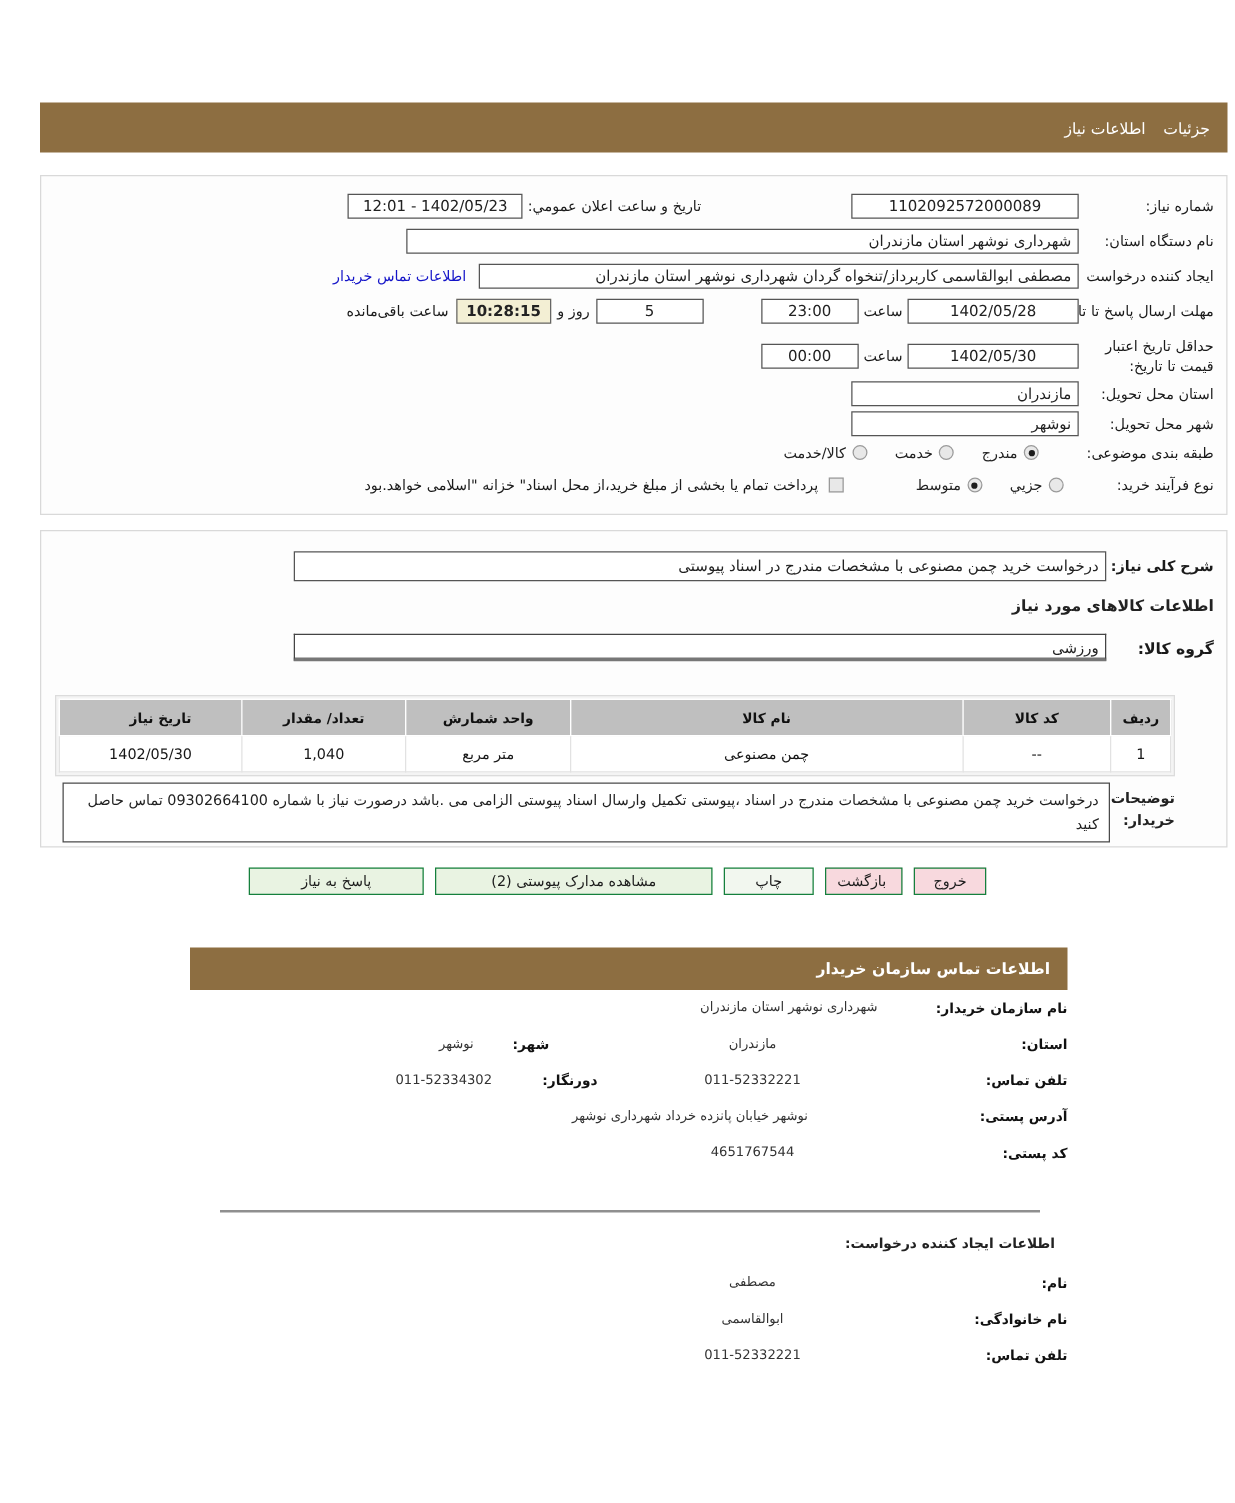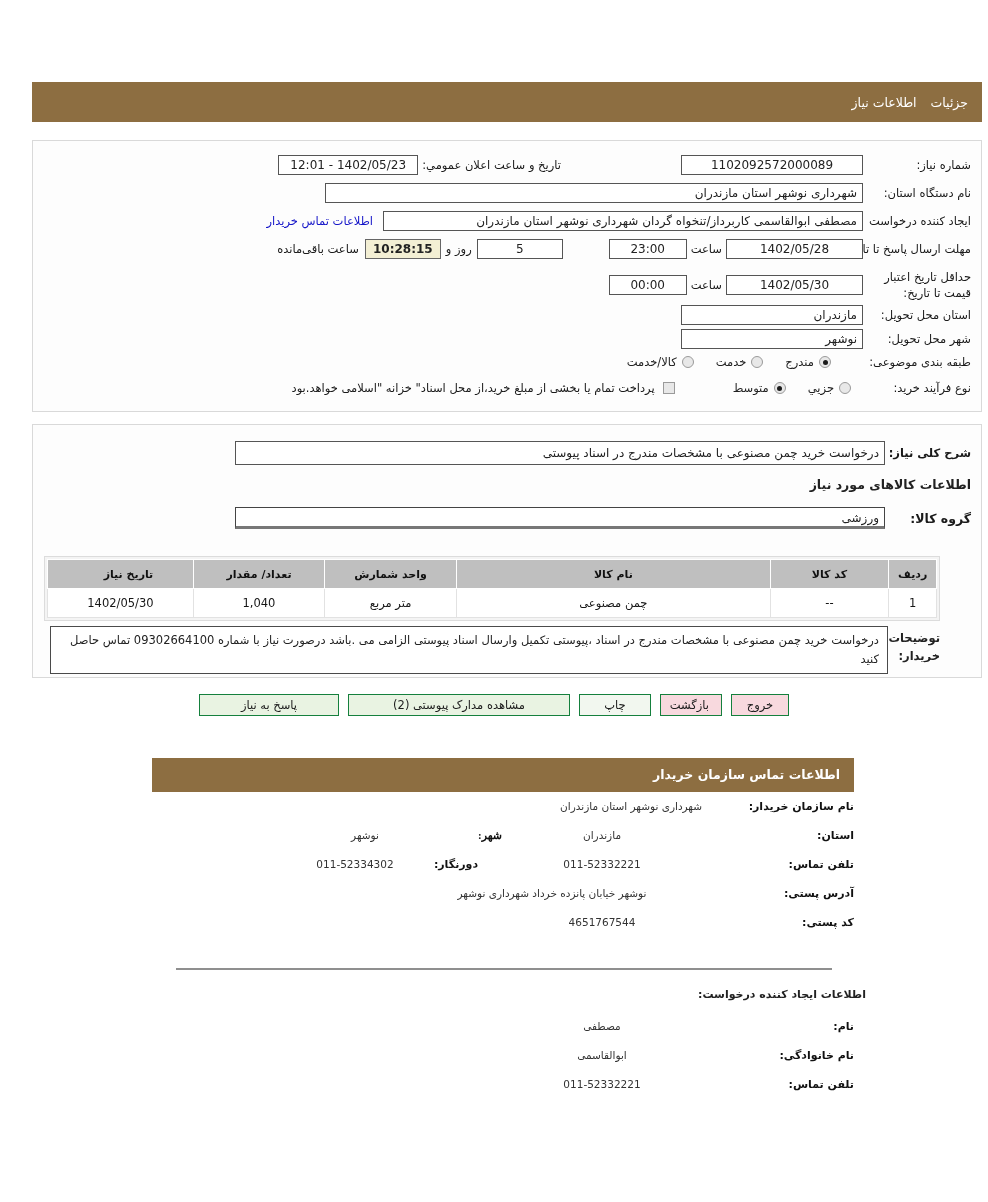--- a/index.html
+++ b/index.html
@@ -273,21 +273,21 @@
   .divider {
     position: absolute;
     left: 176px;
     top: 968px;
     width: 656px;
     height: 2px;
     background: #8f8f8f;
   }
   .creator-title {
     position: absolute;
-    left: 164px;
+    left: 142px;
     top: 988px;
     width: 702px;
     font-size: 11px;
     font-weight: bold;
     text-align: right;
     padding-right: 1px;
   }
 </style>
 </head>
 <body>
@@ -438,21 +438,21 @@
 <div class="contact-body">
 
   <div class="crow">
     <div class="ck" style="width:152px;">نام سازمان خریدار:</div>
     <div class="cv" style="width:200px; text-align:right;">شهرداری نوشهر استان مازندران</div>
   </div>
 
   <div class="crow">
     <div class="ck" style="width:152px;">استان:</div>
     <div class="cv" style="width:200px; text-align:center;">مازندران</div>
-    <div class="ck" style="width:92px; text-align:right;font-family:Liberation Serif, serif;">شهر:</div>
+    <div class="ck" style="width:92px; text-align:left;">شهر:</div>
     <div class="cv" style="width:90px; text-align:center;">نوشهر</div>
   </div>
 
   <div class="crow">
     <div class="ck" style="width:152px;">تلفن تماس:</div>
     <div class="cv ltr" style="width:200px; text-align:center;">011-52332221</div>
     <div class="ck" style="width:92px; text-align:center;">دورنگار:</div>
     <div class="cv ltr" style="width:110px; text-align:center;">011-52334302</div>
   </div>
 

